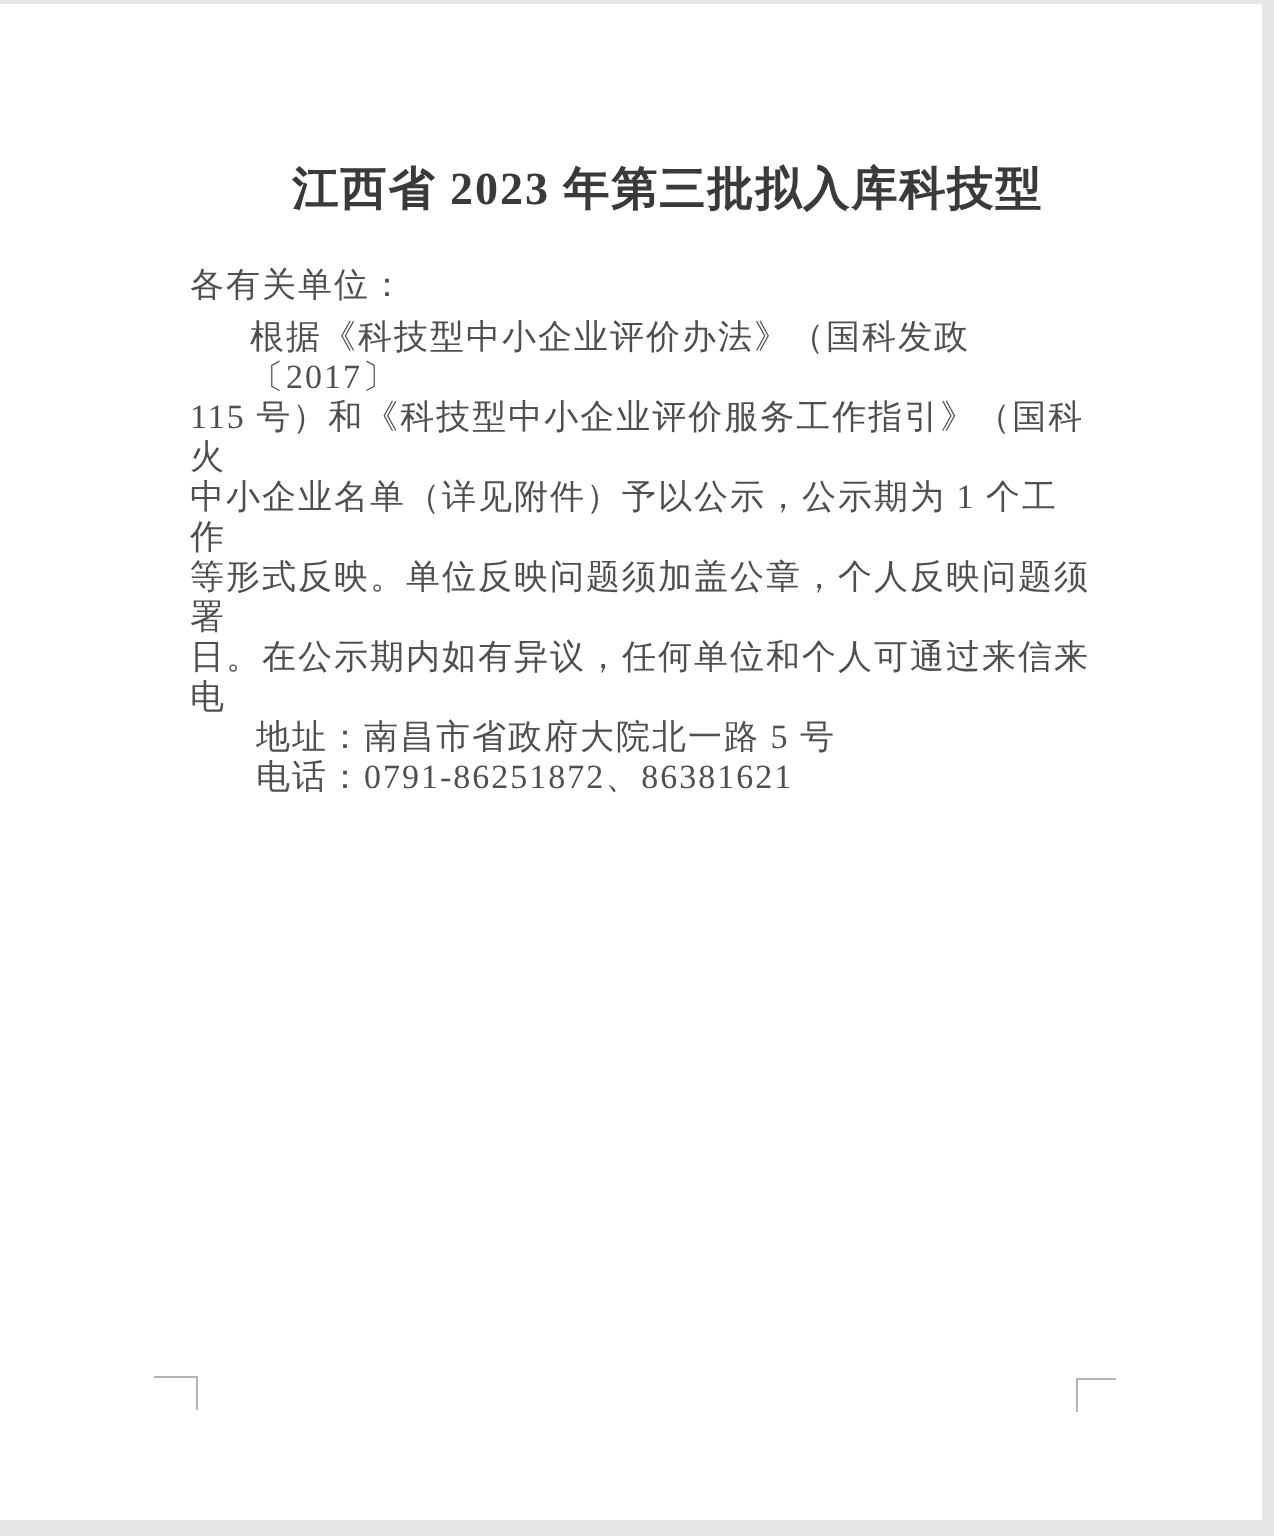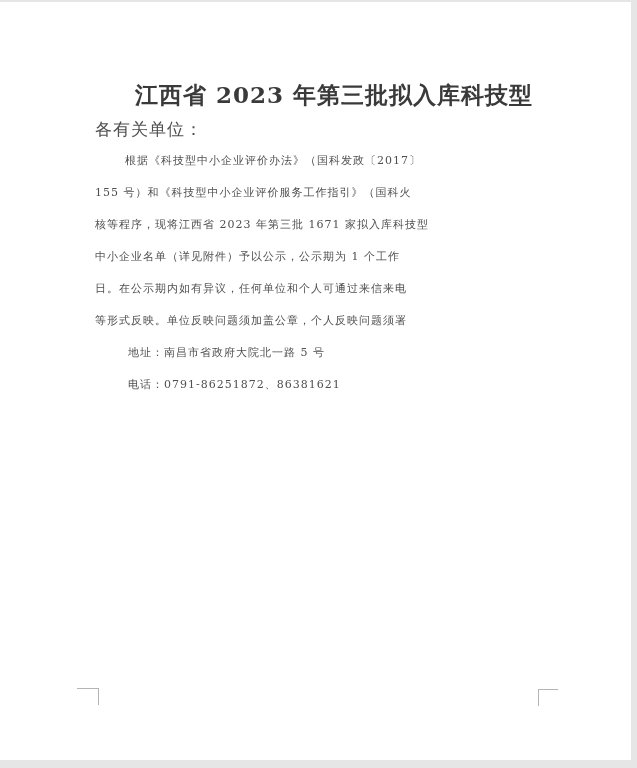--- a/index.html
+++ b/index.html
@@ -15,44 +15,45 @@
     overflow: hidden;
   }
   .paper {
     position: absolute;
     top: 2px;
     left: 0;
     right: 6px;
     bottom: 8px;
     background: #ffffff;
     color: #4f4f4f;
+    font-family: Liberation Serif, serif;
   }
   .content {
     padding: 0 86px 0 95px;
   }
   .doc-title {
     margin-top: 76px;
     text-align: center;
     font-size: 23px;
     line-height: 33px;
     font-weight: bold;
     color: #3a3a3a;
     letter-spacing: 1px;
     transform: translateX(14px);
   }
   .salutation {
-    margin-top: 2px;
+    margin-top: 16px;
     font-size: 17px;
     line-height: 32px;
     letter-spacing: 1px;
     white-space: pre-wrap;
   }
   .body-line {
-    font-size: 11px;
-    line-height: 32px;
+    font-size: 17px;
+    line-height: 20px;
     letter-spacing: 1px;
     white-space: pre-wrap;
   }
   .indent-first {
     padding-left: 30px;
   }
   .indent-info {
     padding-left: 33px;
   }
   .corner-mark {
@@ -81,25 +82,24 @@
   <div class="content">
 
     <div class="doc-title">
       <div>江西省 2023 年第三批拟入库科技型</div>
     </div>
 
     <div class="salutation">各有关单位：</div>
 
     <div>
       <div class="body-line indent-first">根据《科技型中小企业评价办法》（国科发政〔2017〕</div>
-      <div class="body-line">155 号）和《科技型中小企业评价服务工作指引》（国科火</div>
-      <div class="body-line">核等程序，现将江西省 2023 年第三批 1671 家拟入库科技型</div>
+      <div class="body-line">115 号）和《科技型中小企业评价服务工作指引》（国科火</div>
       <div class="body-line">中小企业名单（详见附件）予以公示，公示期为 1 个工作</div>
+      <div class="body-line">等形式反映。单位反映问题须加盖公章，个人反映问题须署</div>
       <div class="body-line">日。在公示期内如有异议，任何单位和个人可通过来信来电</div>
-      <div class="body-line">等形式反映。单位反映问题须加盖公章，个人反映问题须署</div>
     </div>
 
     <div class="body-line indent-info">地址：南昌市省政府大院北一路 5 号</div>
     <div class="body-line indent-info">电话：0791-86251872、86381621</div>
 
   </div>
 
   <div class="corner-mark left"></div>
   <div class="corner-mark right"></div>
 </div>

